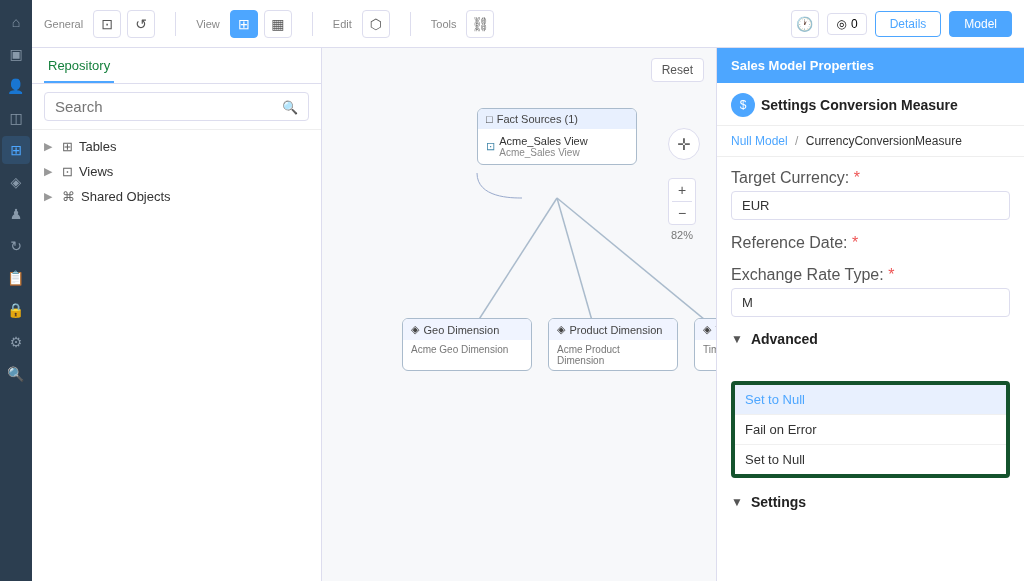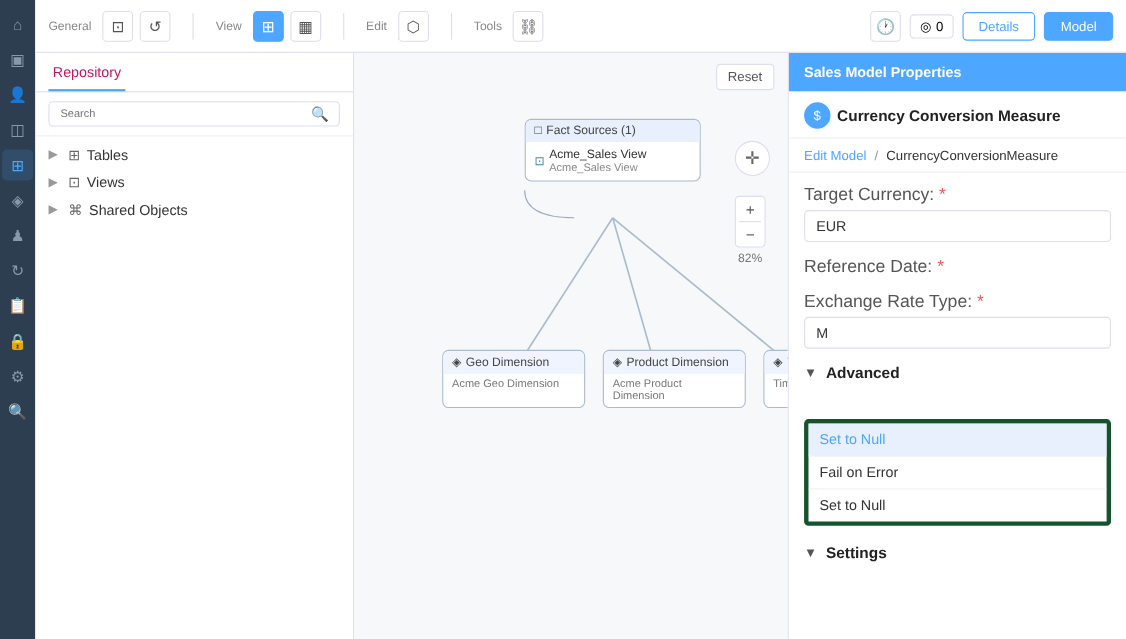--- a/index.html
+++ b/index.html
@@ -129,35 +129,35 @@
       flex-shrink: 0;
     }
     .repo-tabs {
       border-bottom: 1px solid #dde;
       padding: 0 12px;
     }
     .repo-tab {
       display: inline-block;
       padding: 10px 4px 8px;
       font-size: 13px;
-      color: #be185d;
+      color: #15803d;
       border-bottom: 2px solid #4da6ff;
       cursor: pointer;
     }
     .search-bar {
       padding: 8px 12px;
       border-bottom: 1px solid #eee;
       position: relative;
     }
     .search-input {
       width: 100%;
       padding: 5px 28px 5px 10px;
       border: 1px solid #dde;
       border-radius: 4px;
-      font-size: 10px;
+      font-size: 15px;
       color: #aaa;
       outline: none;
     }
     .search-icon-pos {
       position: absolute;
       right: 22px;
       top: 50%;
       transform: translateY(-50%);
       color: #aaa;
       font-size: 13px;
@@ -543,25 +543,25 @@
       </div>
     </div>
 
     <div class="right-panel">
       <div class="panel-header">
         <span>Sales Model Properties</span>
       </div>
 
       <div class="panel-title-row">
         <span class="panel-icon-circle">$</span>
-        <span class="panel-entity-title">Currency Conversion Measure</span>
+        <span class="panel-entity-title">Settings Conversion Measure</span>
       </div>
 
       <div class="panel-breadcrumb">
-        <span class="breadcrumb-link">Edit Model</span>
+        <span class="breadcrumb-link">Null Model</span>
         <span class="breadcrumb-sep">/</span>
         <span class="breadcrumb-current">CurrencyConversionMeasure</span>
       </div>
 
       <div class="panel-content">
 
         <div class="field-group">
           <div class="field-label">
             <span>Target Currency:</span>
             <span class="required"> *</span>

